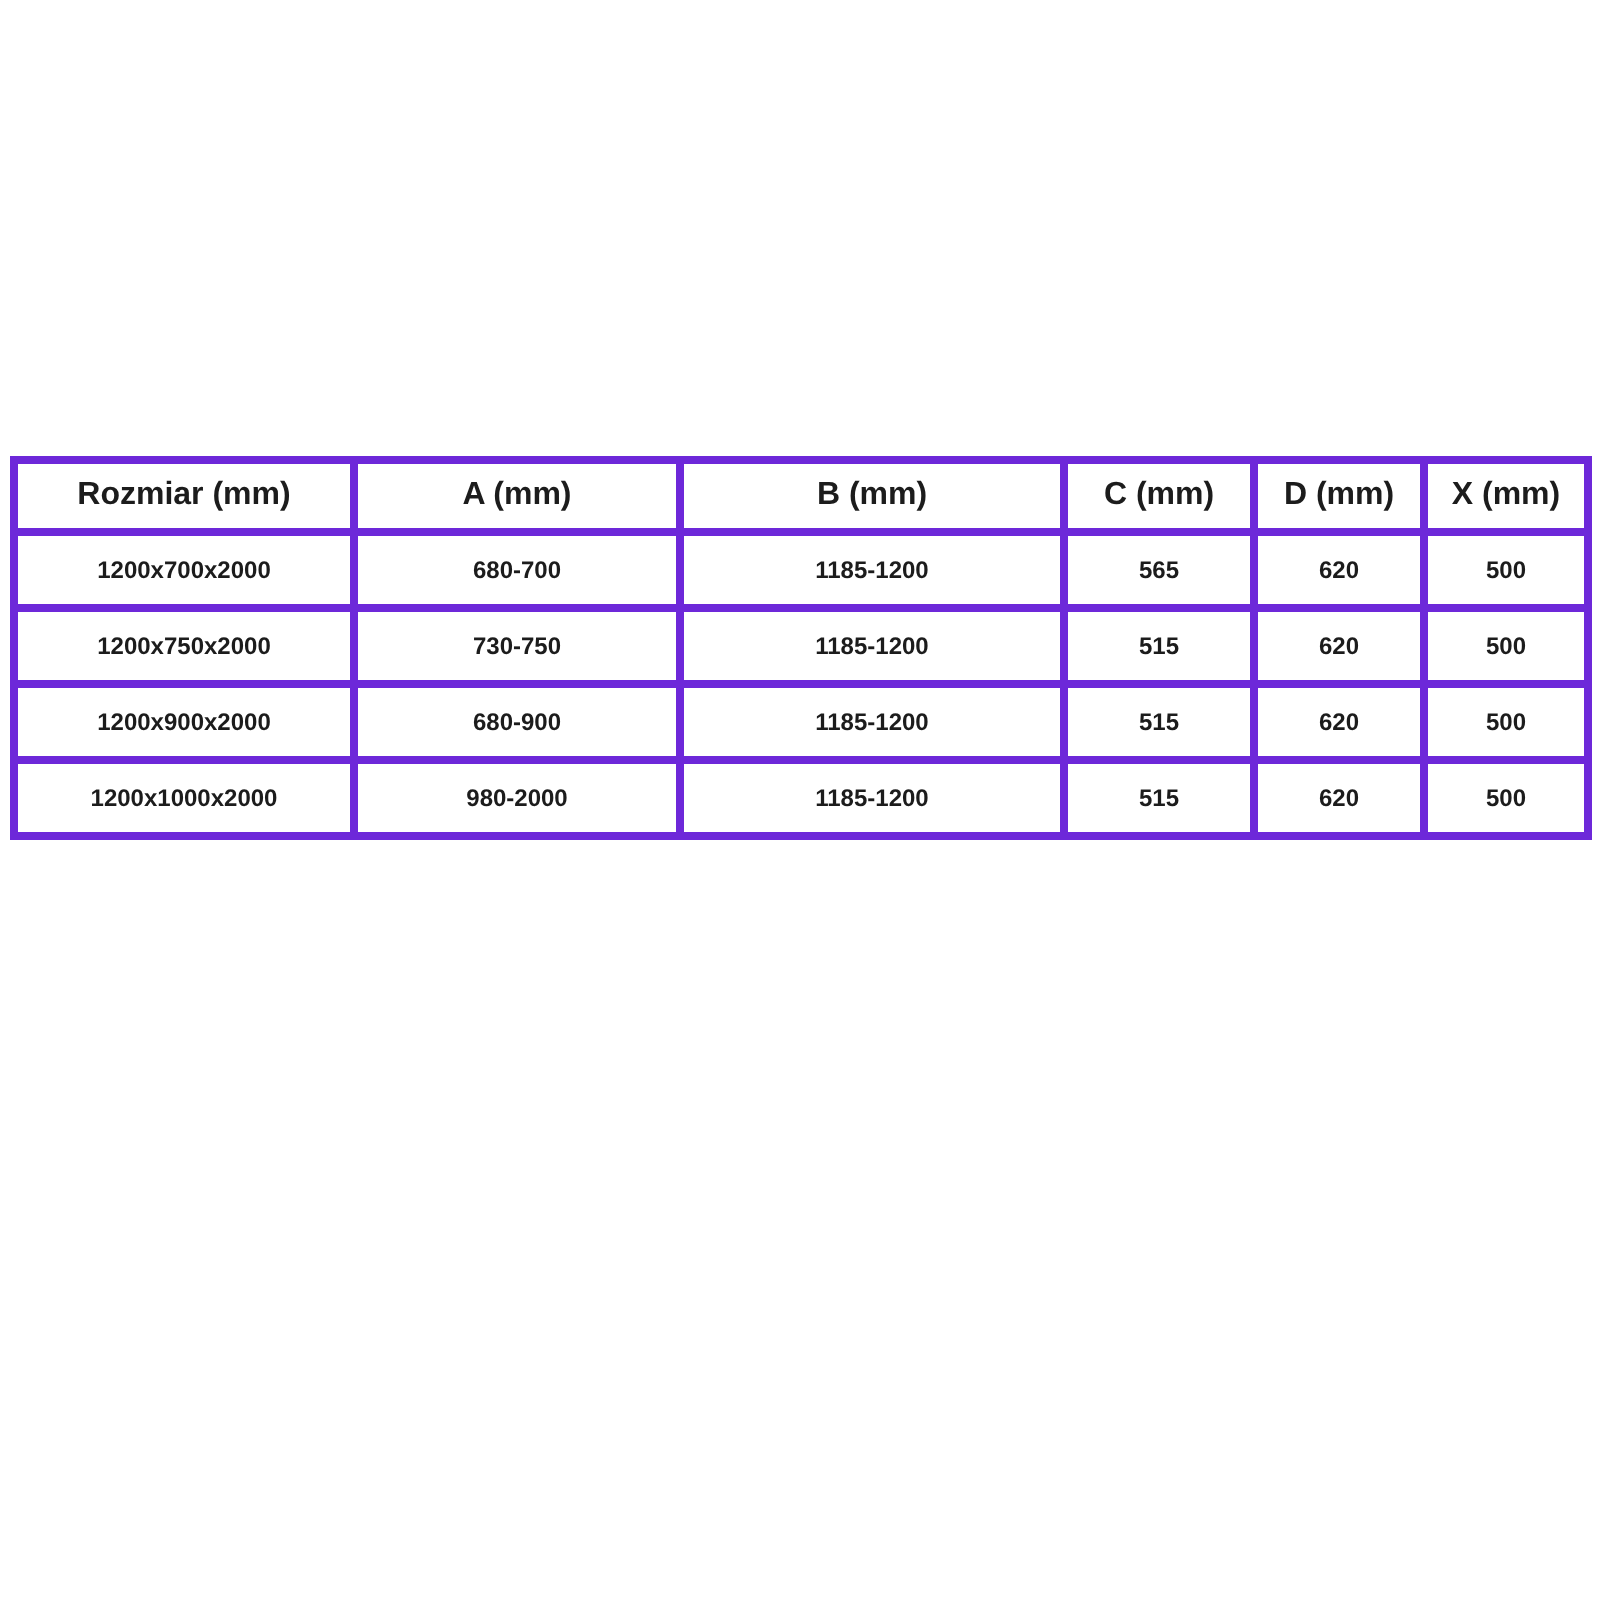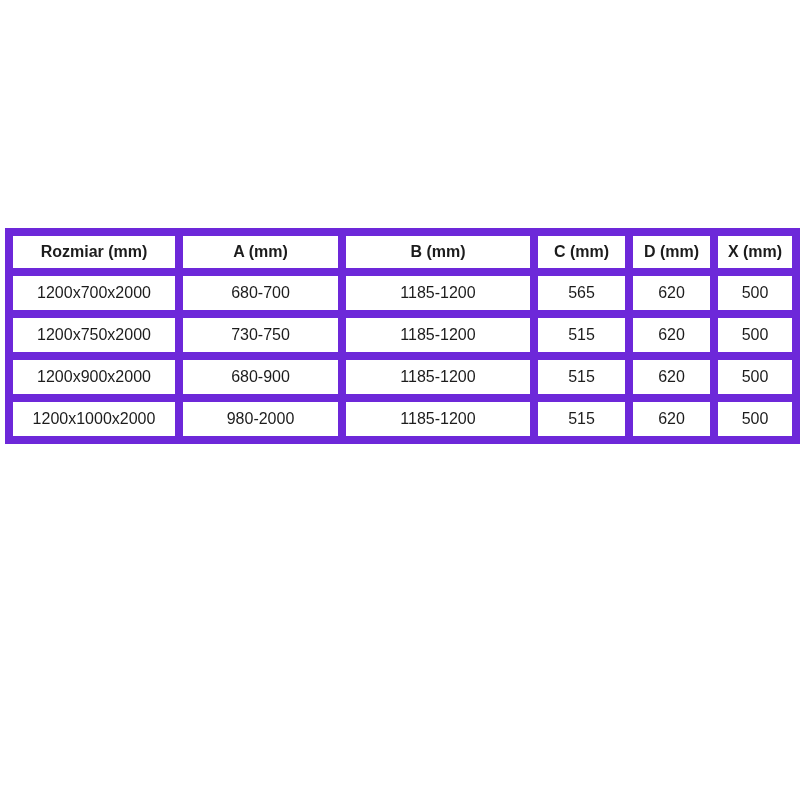--- a/index.html
+++ b/index.html
@@ -14,38 +14,38 @@
   .table-wrap {
     position: absolute;
     top: 228px;
     left: 5px;
   }
   table {
     border-collapse: collapse;
     table-layout: fixed;
   }
   th, td {
-    border: 8px solid #6d28d9;
+    border: 4px solid #6d28d9;
     text-align: center;
     vertical-align: middle;
     color: #1c1c1c;
     padding: 0;
     overflow: hidden;
     white-space: nowrap;
     margin-left: 42px;
   }
   th {
     font-size: 16px;
     font-weight: bold;
     height: 32px;
     background: #ffffff;
   }
   td {
-    font-size: 16px;
-    font-weight: normal;
+    font-size: 12px;
+    font-weight: bold;
     height: 34px;
     background: #ffffff;
   }
   col.c0 { width: 170px; }
   col.c1 { width: 163px; }
   col.c2 { width: 192px; }
   col.c3 { width: 95px; }
   col.c4 { width: 85px; }
   col.c5 { width: 82px; }
 </style>

